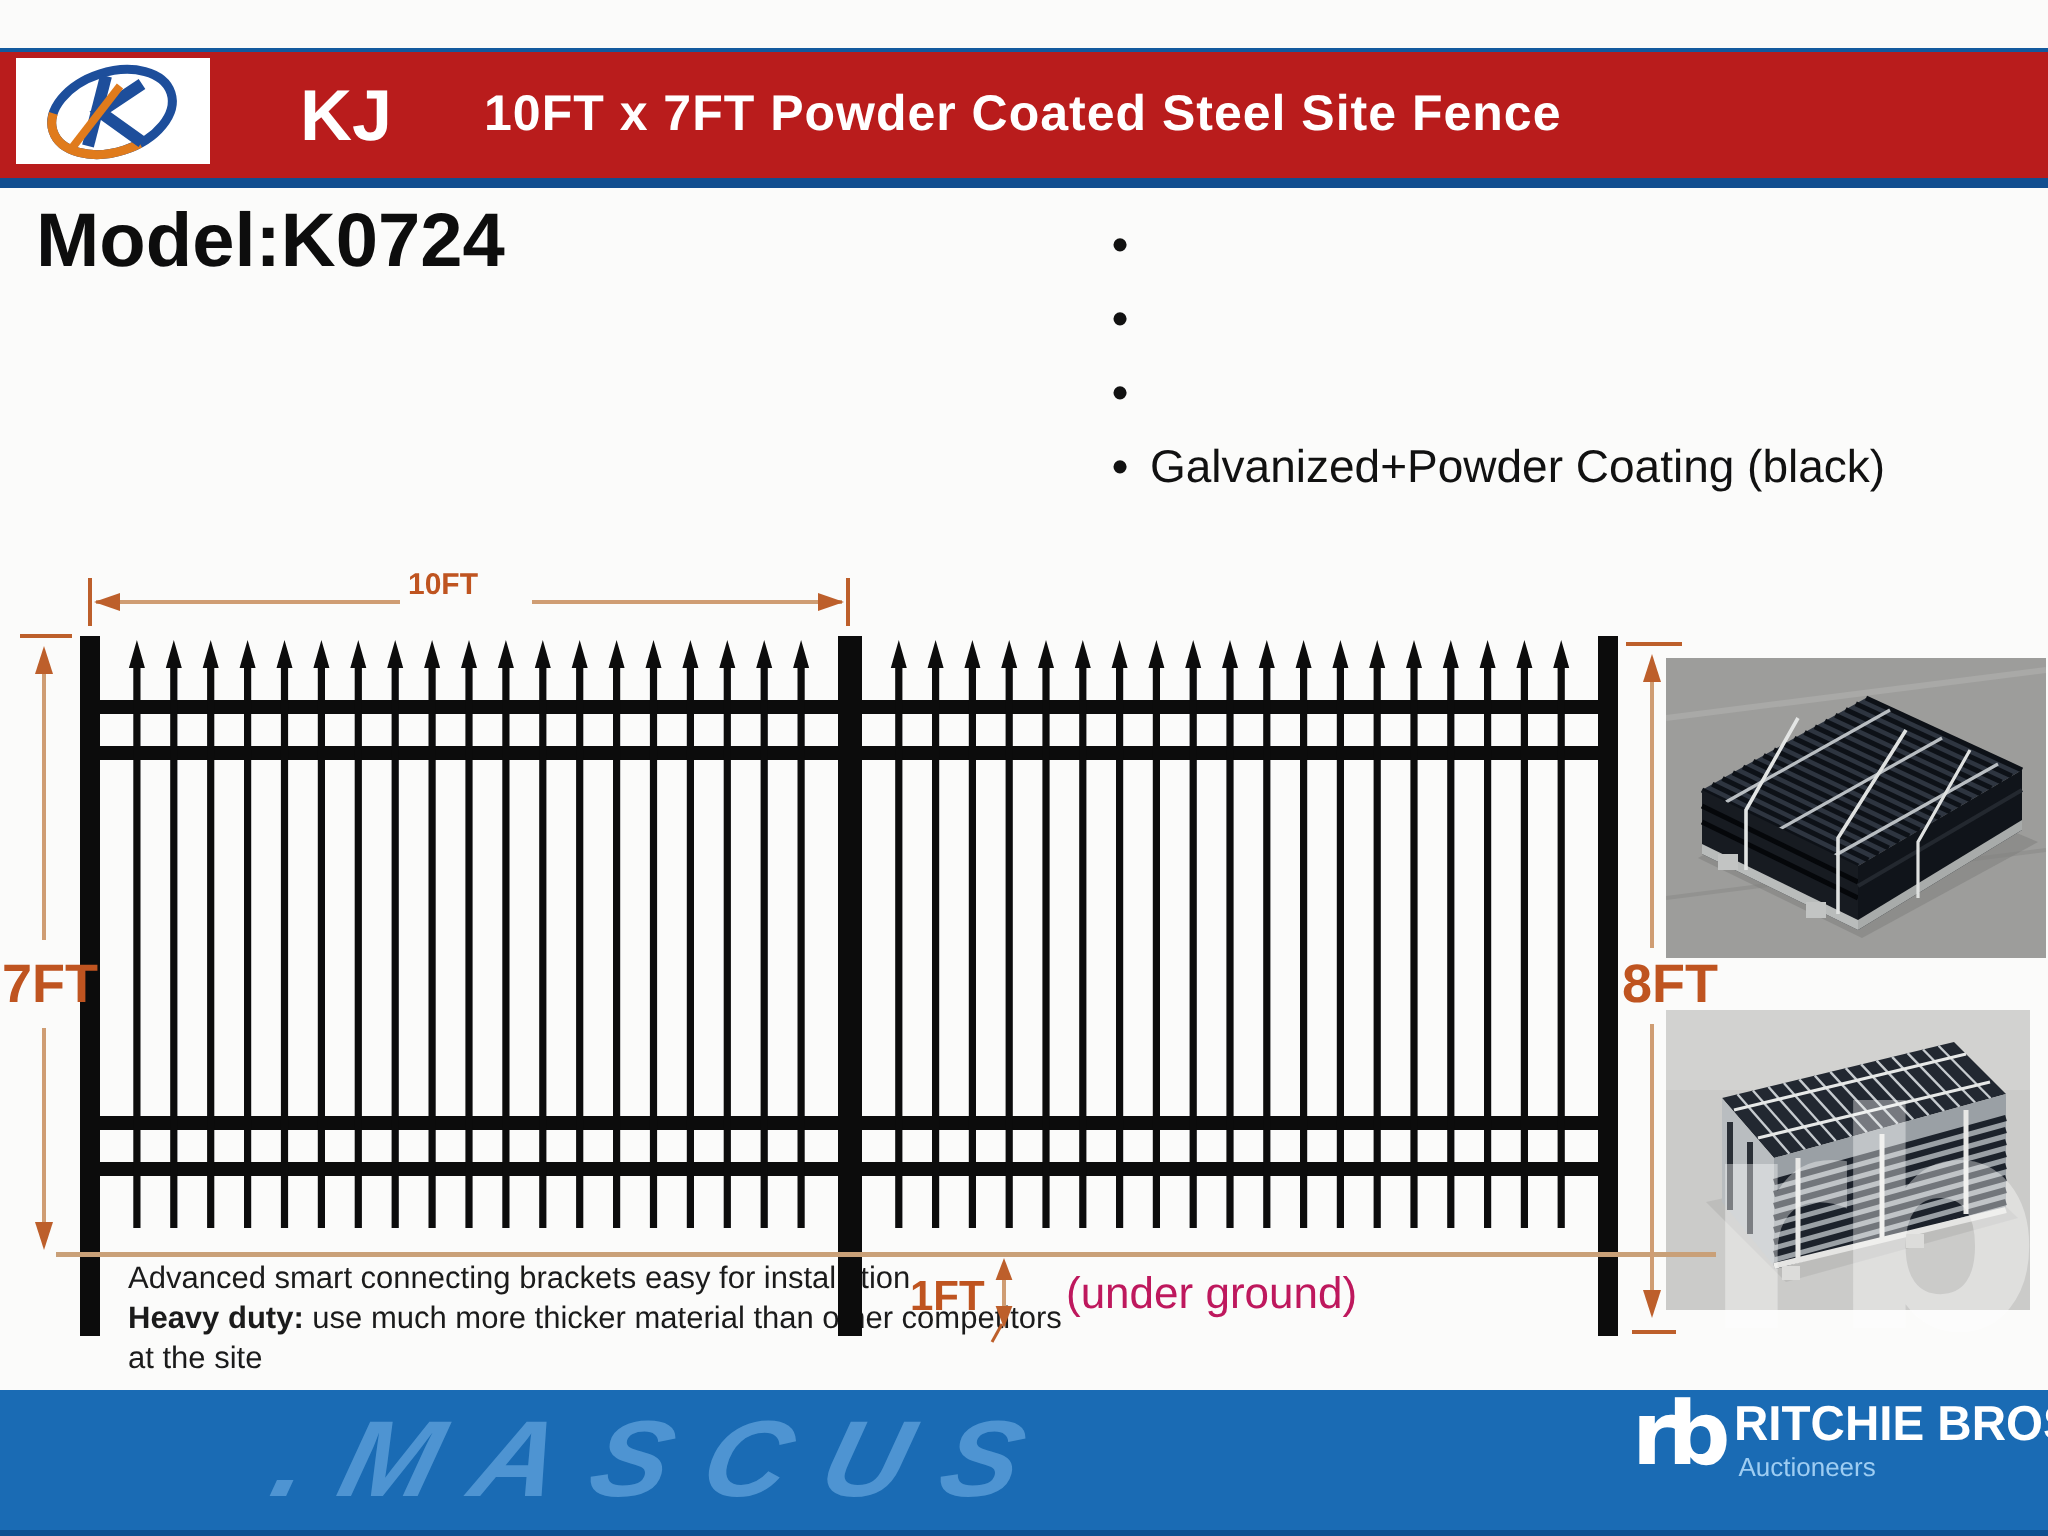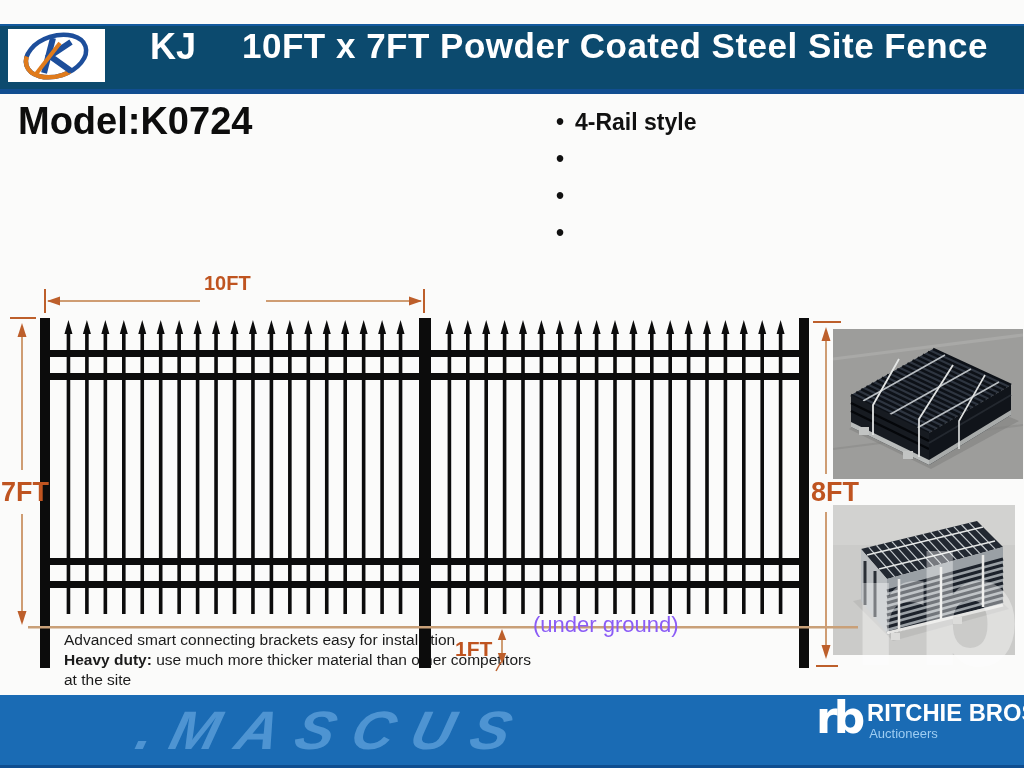--- a/index.html
+++ b/index.html
@@ -1,44 +1,44 @@
 <!DOCTYPE html>
 <html><head>
 <meta charset="utf-8">
 <style>
   html,body{margin:0;padding:0;}
   body{width:1024px;height:768px;position:relative;background:#fbfbfa;overflow:hidden;
        font-family:"Liberation Sans",sans-serif;}
   .abs{position:absolute;}
 
   
-  .banner{left:0;top:24px;width:1024px;height:63px;background:#0c4a6e;
+  .banner{left:0;top:24px;width:1024px;height:63px;background:#b91c1c;
           border-top:2px solid #135a9e;border-bottom:5px solid #114e90;
-          display:flex;align-items:flex-start;z-index:5;}
+          display:flex;align-items:center;z-index:5;}
   .logo-box{position:absolute;left:8px;top:3px;width:97px;height:53px;background:#fff;}
   .banner-brand{margin-left:150px;color:#fff;font-size:36px;font-weight:bold;}
-  .banner-title{margin-left:46px;color:#fff;font-size:35px;font-weight:bold;
+  .banner-title{margin-left:46px;color:#fff;font-size:25px;font-weight:bold;
                 letter-spacing:.5px;white-space:nowrap;}
 
   
   .model{left:18px;top:100px;font-size:38px;font-weight:bold;color:#0d0d0d;z-index:3;}
   .specs{left:556px;top:104px;width:468px;z-index:3;font-size:23px;color:#111;}
   .spec-row{display:flex;line-height:37px;}
   .spec-row .dot{width:19px;font-weight:bold;}
   .spec-bold{font-weight:bold;}
   .spec-cont{padding-left:26px;line-height:37px;}
 
   
   #diagram{left:0;top:0;width:1024px;height:768px;z-index:2;pointer-events:none;}
   .dim{color:#bf5420;font-weight:bold;z-index:3;white-space:nowrap;}
-  .dim-10{left:204px;top:272px;font-size:20px;}
+  .dim-10{left:204px;top:284px;font-size:15px;}
   .dim-7{left:1px;top:477px;font-size:27px;}
   .dim-8{left:811px;top:477px;font-size:27px;}
   .dim-1{left:455px;top:637px;font-size:21px;}
-  .underground{left:533px;top:612px;font-size:22px;color:#8b5cf6;z-index:3;text-align:right;}
+  .underground{left:533px;top:634px;font-size:22px;color:#be185d;z-index:3;text-align:right;}
   .features{left:64px;top:630px;width:474px;font-size:15.5px;line-height:20px;
             color:#1b1b1b;z-index:1;}
   .features b{font-weight:bold;}
 
   
   .photo1{left:833px;top:329px;width:190px;height:150px;z-index:1;}
   .photo2{left:833px;top:505px;width:182px;height:150px;z-index:1;}
 
   
   .rb-big{left:850px;top:538px;font-size:150px;font-weight:bold;line-height:1;
@@ -74,30 +74,30 @@
   </div>
   <div class="banner-brand">KJ</div>
   <div class="banner-title">10FT x 7FT Powder Coated Steel Site Fence</div>
 </div>
 
 <div class="abs model">Model:K0724</div>
 
 <div class="abs specs">
   <div class="spec-row">
     <span class="dot">•</span>
-    <span class="spec-bold">4-Rail style</span>
-  </div>
-  <div class="spec-row">
-    <span class="dot">•</span>
-  </div>
-  <div class="spec-row">
-    <span class="dot">•</span>
-  </div>
-  <div class="spec-row">
-    <span class="dot">•</span>
+  </div>
+  <div class="spec-row">
+    <span class="dot">•</span>
+  </div>
+  <div class="spec-row">
+    <span class="dot">•</span>
+  </div>
+  <div class="spec-row">
+    <span class="dot">•</span>
+    <span>Galvanized+Powder Coating (black)</span>
   </div>
 </div>
 
 <div class="abs features">
   <div>Advanced smart connecting brackets easy for installation</div>
   <div><b>Heavy duty:</b><span> use much more thicker material than other competitors at the site</span></div>
 </div>
 
 <svg id="diagram" class="abs" viewBox="0 0 1024 768">
   <g fill="#0c0c0c">

